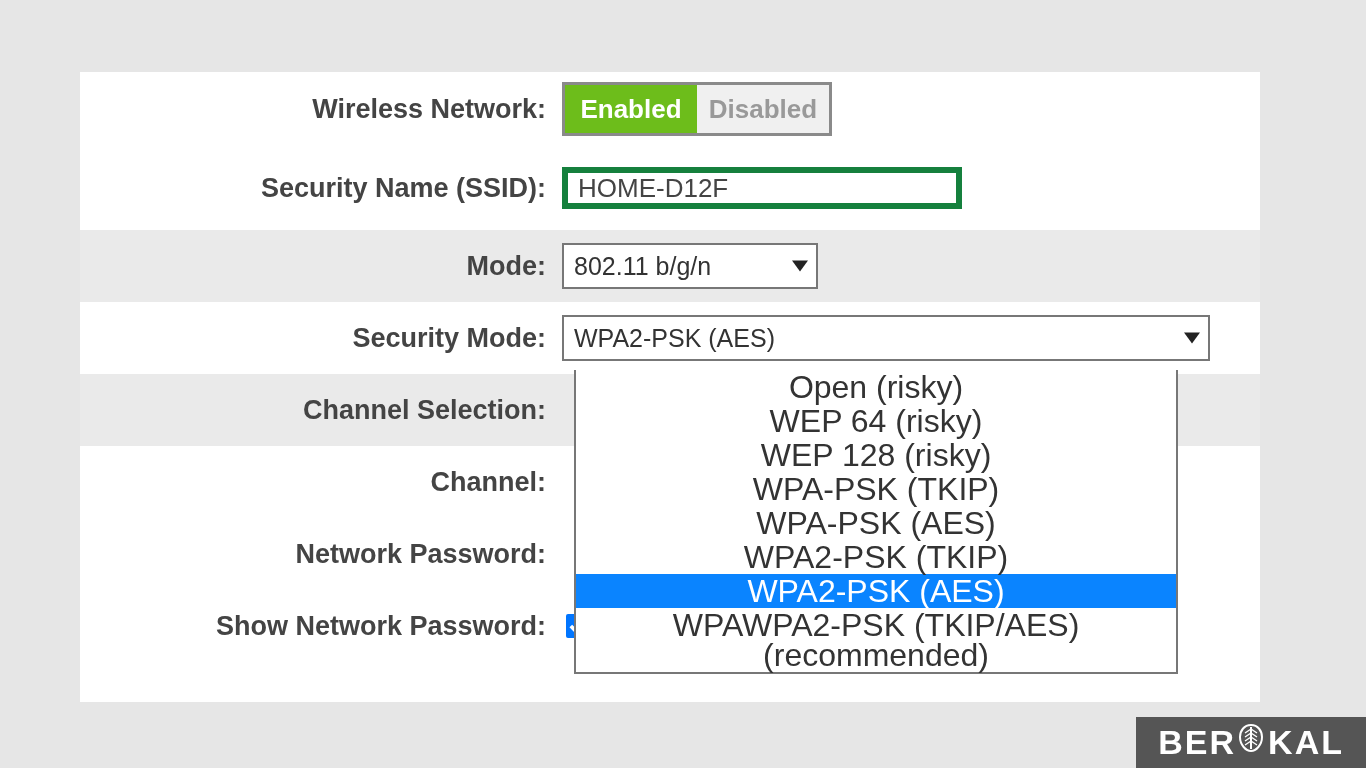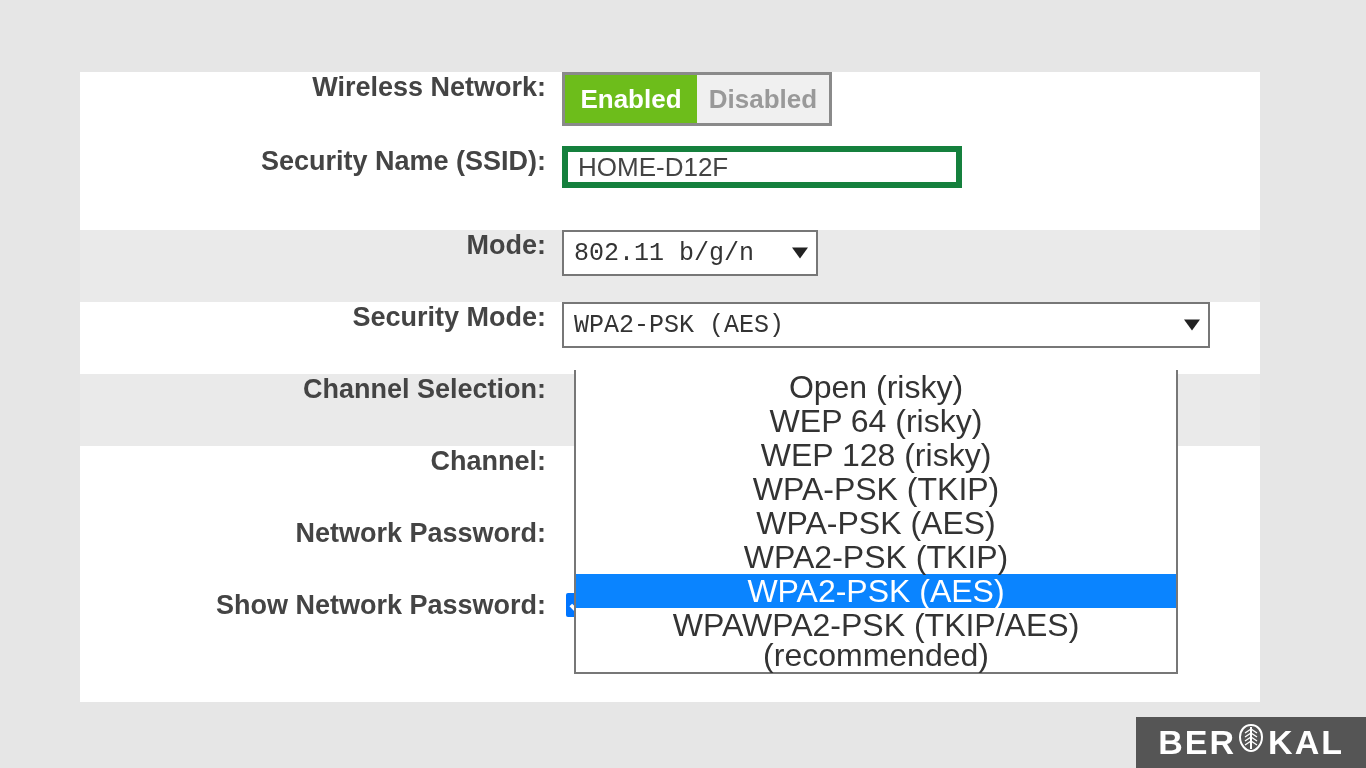--- a/index.html
+++ b/index.html
@@ -1,26 +1,26 @@
 <!DOCTYPE html>
 <html><head>
 <meta charset="utf-8">
 <style>
   html,body{margin:0;padding:0;width:1366px;height:768px;background:#e6e6e6;font-family:Arial,Helvetica,sans-serif;}
   .panel{position:absolute;left:80px;top:72px;width:1180px;height:630px;background:#fff;}
-  .row{display:flex;align-items:flex-start;height:72px;}
+  .row{display:flex;align-items:center;height:72px;}
   .row.band{background:#eaeaea;}
   .lbl{width:480px;text-align:right;font-size:27px;color:#444;font-weight:bold;padding-right:14px;box-sizing:border-box;}
   .ctrl{flex:1;display:flex;align-items:center;padding-left:2px;}
   .toggle-wrap{display:flex;border:3px solid #8a8a8a;height:48px;}
   .toggle-btn{width:132px;display:flex;align-items:center;justify-content:center;font-size:26px;font-weight:bold;}
   .toggle-on{background:#6dbd1b;color:#fff;}
   .toggle-off{background:#f0f0f0;color:#999;}
   .text-input{width:400px;height:42px;border:6px solid #15803d;background:#fff;font-size:26px;color:#444;padding:0 10px;box-sizing:border-box;}
-  .select{height:42px;border:2px solid #777;background:#fff;font-size:25px;color:#333;padding:0 34px 0 10px;display:flex;align-items:center;position:relative;font-family:Liberation Mono, monospace;}
+  .select{height:42px;border:2px solid #777;background:#fff;font-size:25px;color:#333;padding:0 34px 0 10px;display:flex;align-items:center;position:relative;}
   .select .caret{position:absolute;right:8px;top:50%;transform:translateY(-50%);width:0;height:0;border-left:8px solid transparent;border-right:8px solid transparent;border-top:11px solid #222;}
   .select-mode{width:208px;}
   .select-sec{width:600px;}
   .dropdown{position:absolute;left:494px;top:298px;width:600px;background:#fff;border:2px solid #777;border-top:none;z-index:10;}
   .dropdown .opt{font-size:32px;color:#333;padding:2px 10px;line-height:30px;text-align:center;}
   .dropdown .opt.sel{background:#0a84ff;color:#fff;}
   .cb{width:24px;height:24px;}
   .row1{height:74px;}
   .watermark{position:absolute;right:0;bottom:0;background:#555;color:#fff;font-size:34px;font-weight:bold;letter-spacing:2px;padding:6px 22px;display:flex;align-items:flex-start;}
   .watermark svg{margin-right:2px;}

